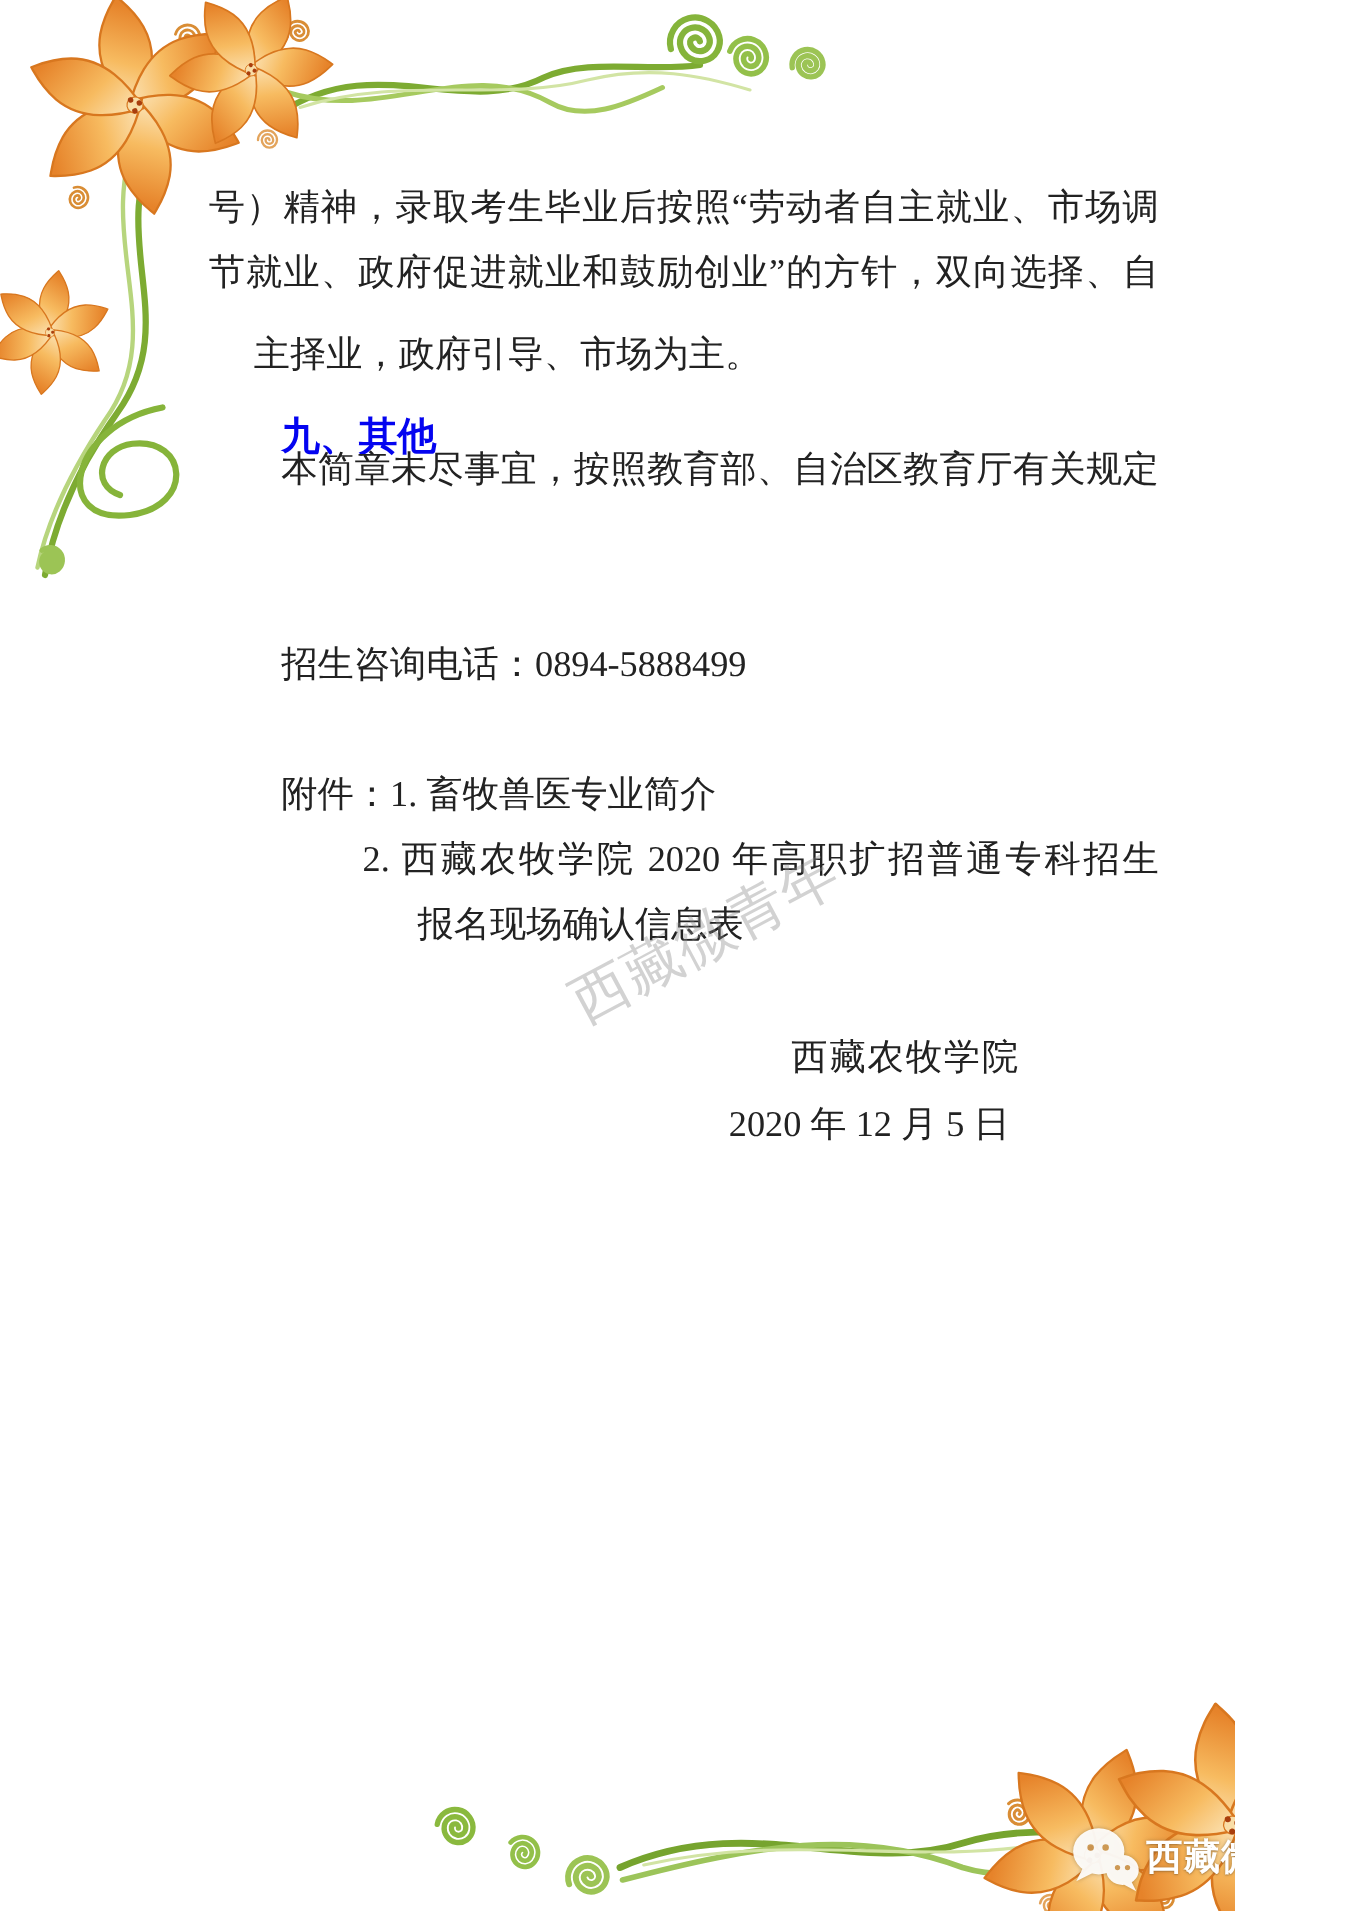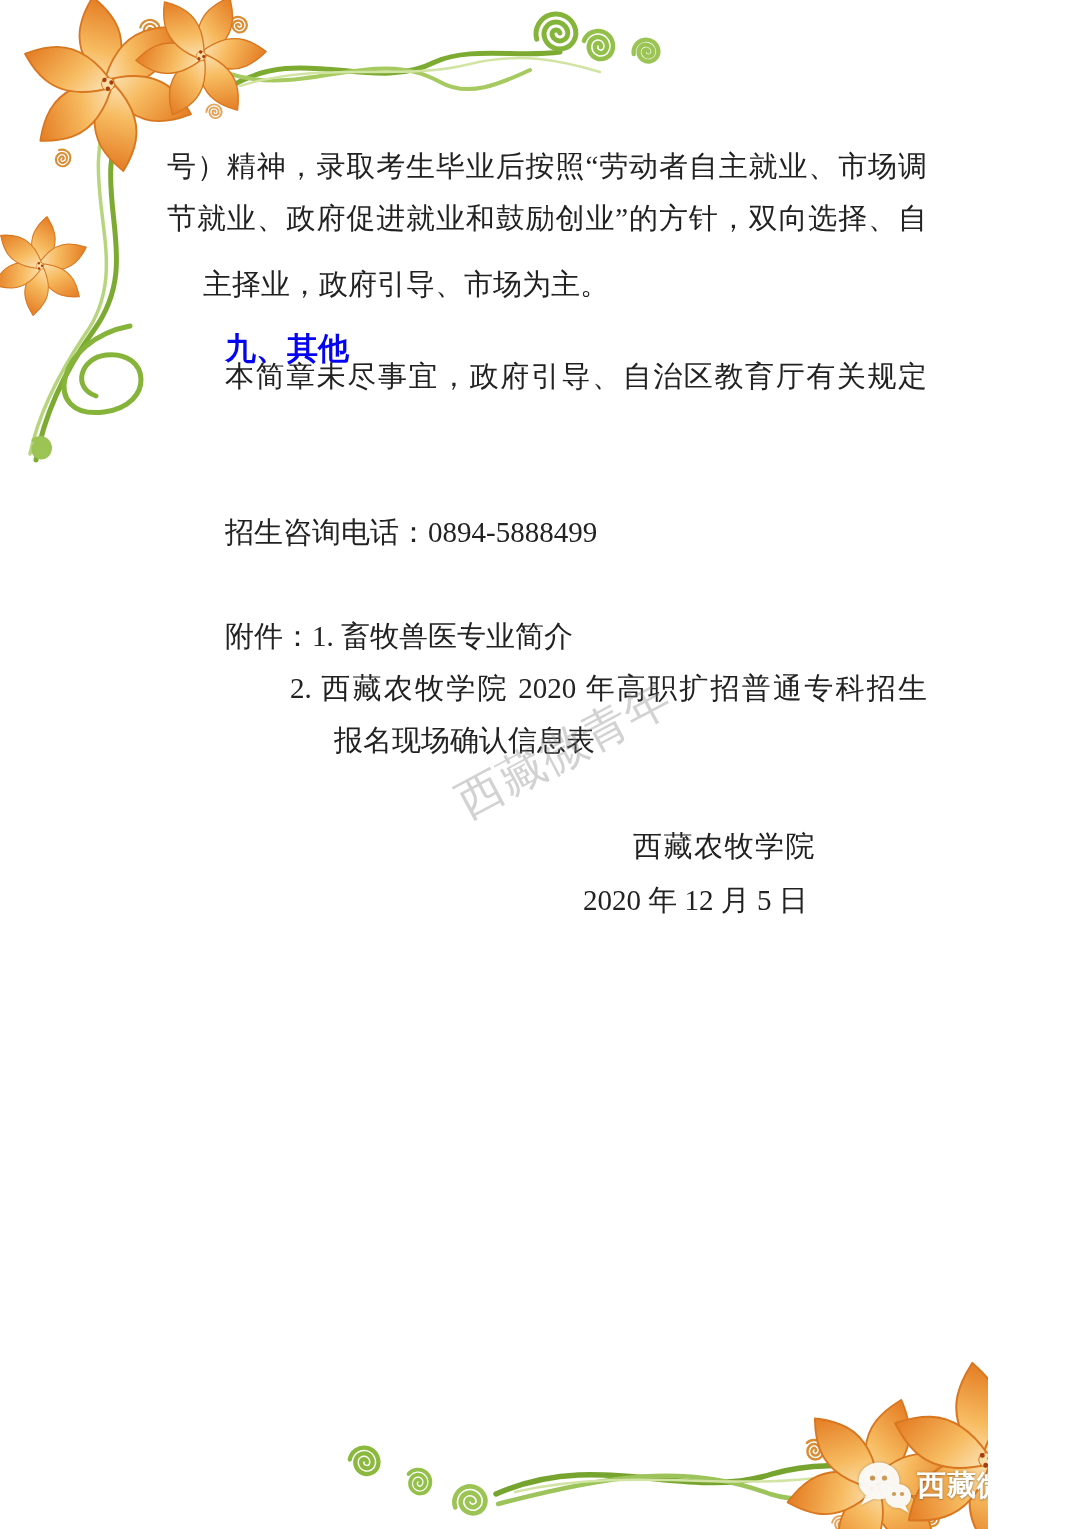--- a/index.html
+++ b/index.html
@@ -141,21 +141,21 @@
     <use href="#lily" transform="translate(574,434) scale(0.92) rotate(18)"></use>
     <use href="#lily" transform="translate(686,410) scale(1.02) rotate(-8)"></use>
   </svg>
 
   <div class="tline jl t1">号）精神，录取考生毕业后按照“劳动者自主就业、市场调</div>
   <div class="tline jl t2">节就业、政府促进就业和鼓励创业”的方针，双向选择、自</div>
   <div class="tline t3">主择业，政府引导、市场为主。</div>
 
   <h2 class="heading">九、其他</h2>
 
-  <div class="tline jl t4">本简章未尽事宜，政府引导、自治区教育厅有关规定</div>
+  <div class="tline jl t4">本简章未尽事宜，按照教育部、自治区教育厅有关规定</div>
 
   <div class="tline t6">招生咨询电话：0894-5888499</div>
   <div class="tline t8">附件：1. 畜牧兽医专业简介</div>
   <div class="tline jl t9">2. 西藏农牧学院 2020 年高职扩招普通专科招生</div>
   <div class="tline t10">报名现场确认信息表</div>
 
   <div class="tline t11">西藏农牧学院</div>
   <div class="tline t12">2020 年 12 月 5 日</div>
 
   <div class="wm-center">西藏微青年</div>

